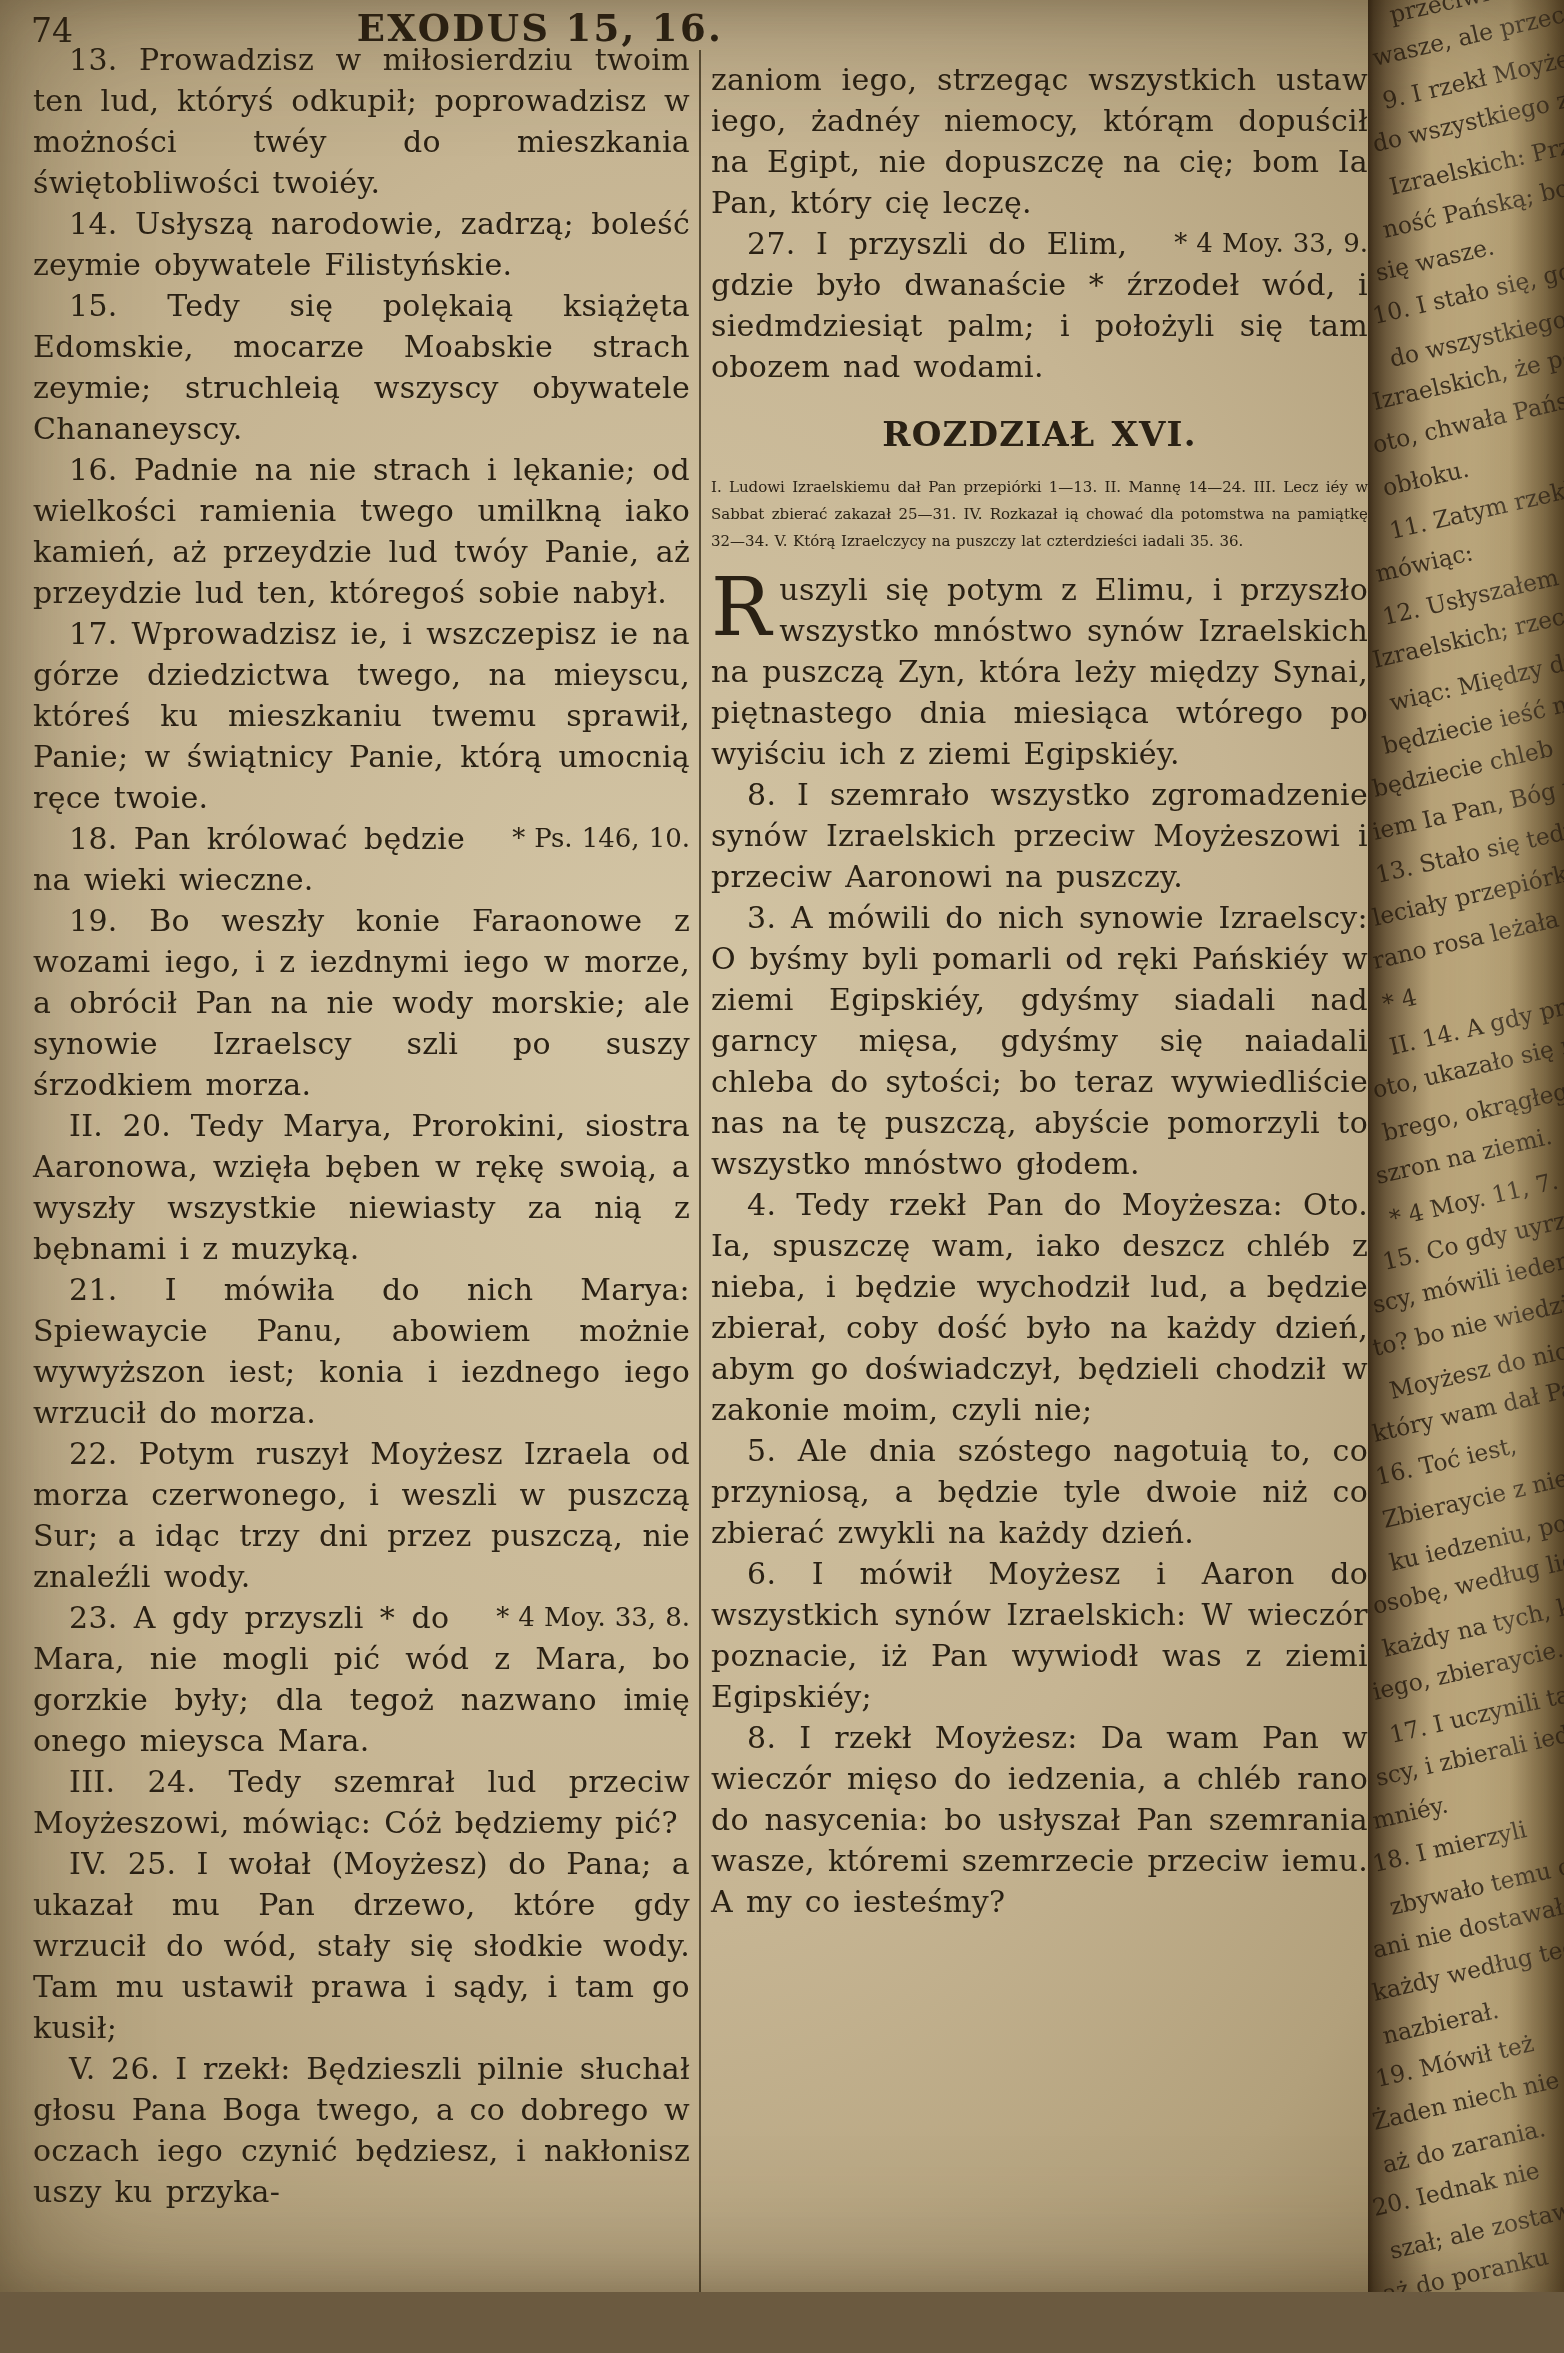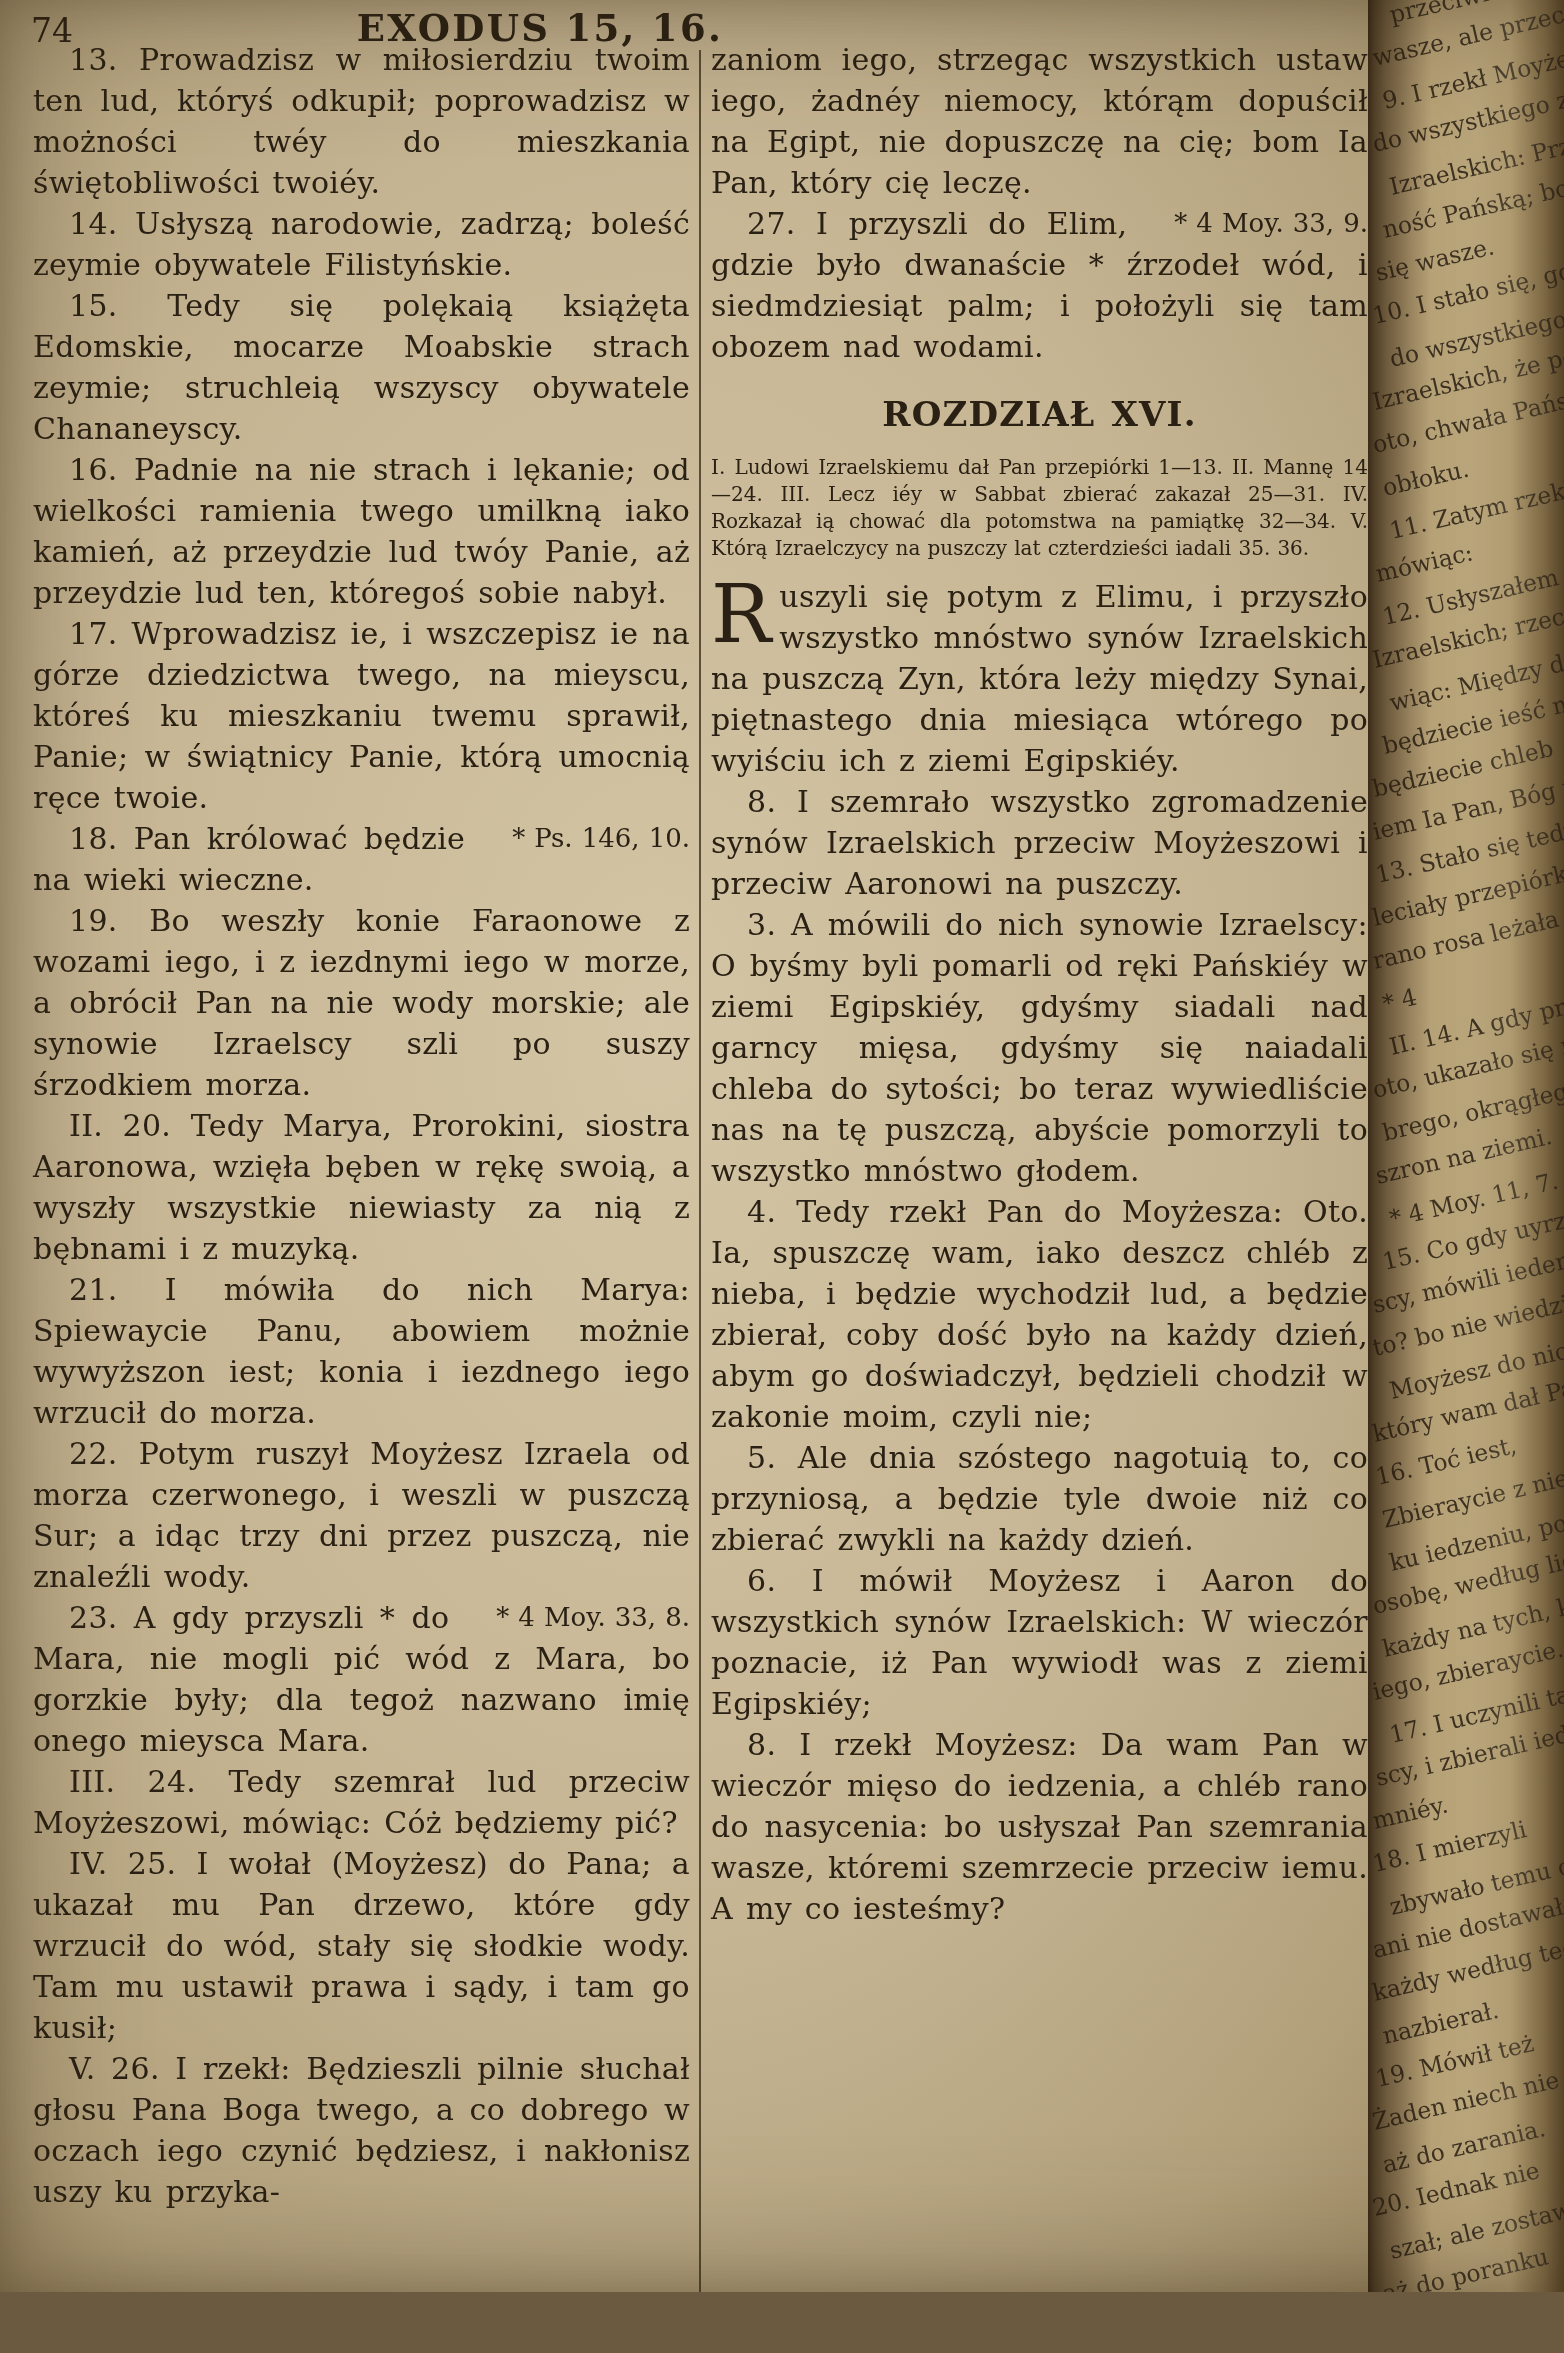--- a/index.html
+++ b/index.html
@@ -17,30 +17,30 @@
   .page-title{
     position:absolute;left:0;top:6.3px;width:1080px;margin:0;
     text-align:center;font-size:37px;font-weight:bold;letter-spacing:2.3px;
   }
   .column{
     position:absolute;top:39px;width:657px;
     font-size:30px;line-height:41px;text-align:justify;
     letter-spacing:0.3px;word-spacing:3.1px;
   }
   .col-left{left:33px;}
-  .col-right{left:711px;}
+  .col-right{left:711px;margin-top:20px;}
   .divider{position:absolute;left:699px;top:50px;width:2.3px;height:2304px;background:#342917;opacity:.75;}
   .para{margin:0;}
   .para.verse{text-indent:36px;}
   .para.continuation{text-indent:0;}
   .para.heading{
     text-align:center;font-weight:bold;font-size:34px;letter-spacing:1.2px;
     text-indent:0;margin:27px 0 19px;
   }
-  .para.summary{font-size:20px;line-height:27px;letter-spacing:0;word-spacing:0.8px;text-indent:0;margin:0 0 14px;}
+  .para.summary{font-size:15px;line-height:27px;letter-spacing:0;word-spacing:0.8px;text-indent:0;margin:0 0 14px;}
   .para.dropcap{text-indent:0;}
   .dropcap-letter{float:left;font-size:80px;line-height:67px;padding:4.7px 7.8px 0 0;}
   .note{float:right;font-size:26px;letter-spacing:0;word-spacing:0.8px;padding-left:11px;}
   .adjacent{
     position:absolute;left:1368px;top:0;width:197px;height:2354px;overflow:hidden;
     background:linear-gradient(to right,#5d4a30 0%, #8a744f 3%, #a78f66 9%, #b6a075 22%, #bfab80 55%, #a8905f 90%, #8a7348 100%);
   }
   .adjacent::before{
     content:"";position:absolute;inset:0;z-index:2;pointer-events:none;
     background:linear-gradient(to right,rgba(35,22,8,.62),rgba(35,22,8,0) 32%);

